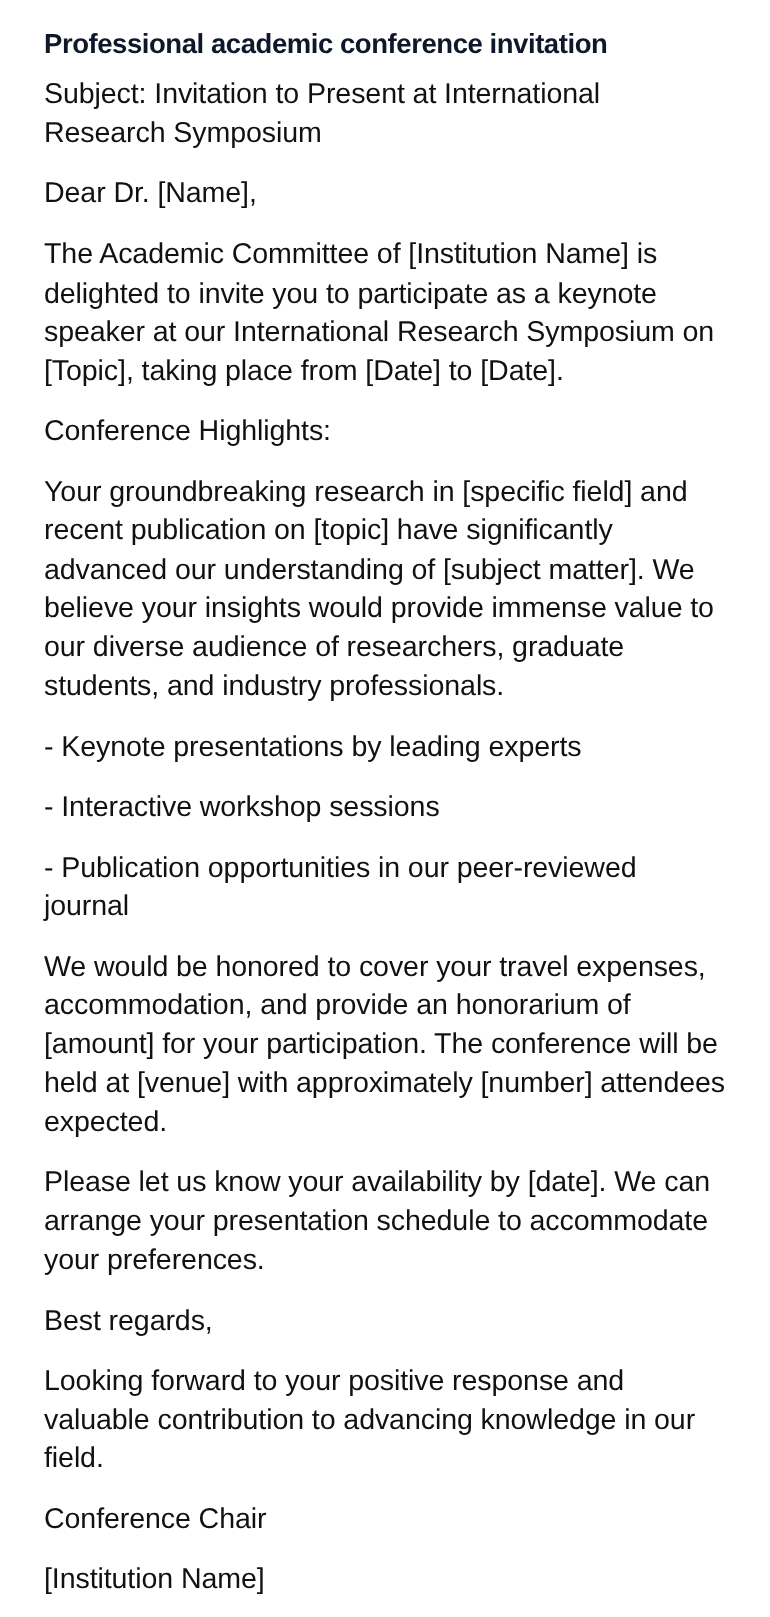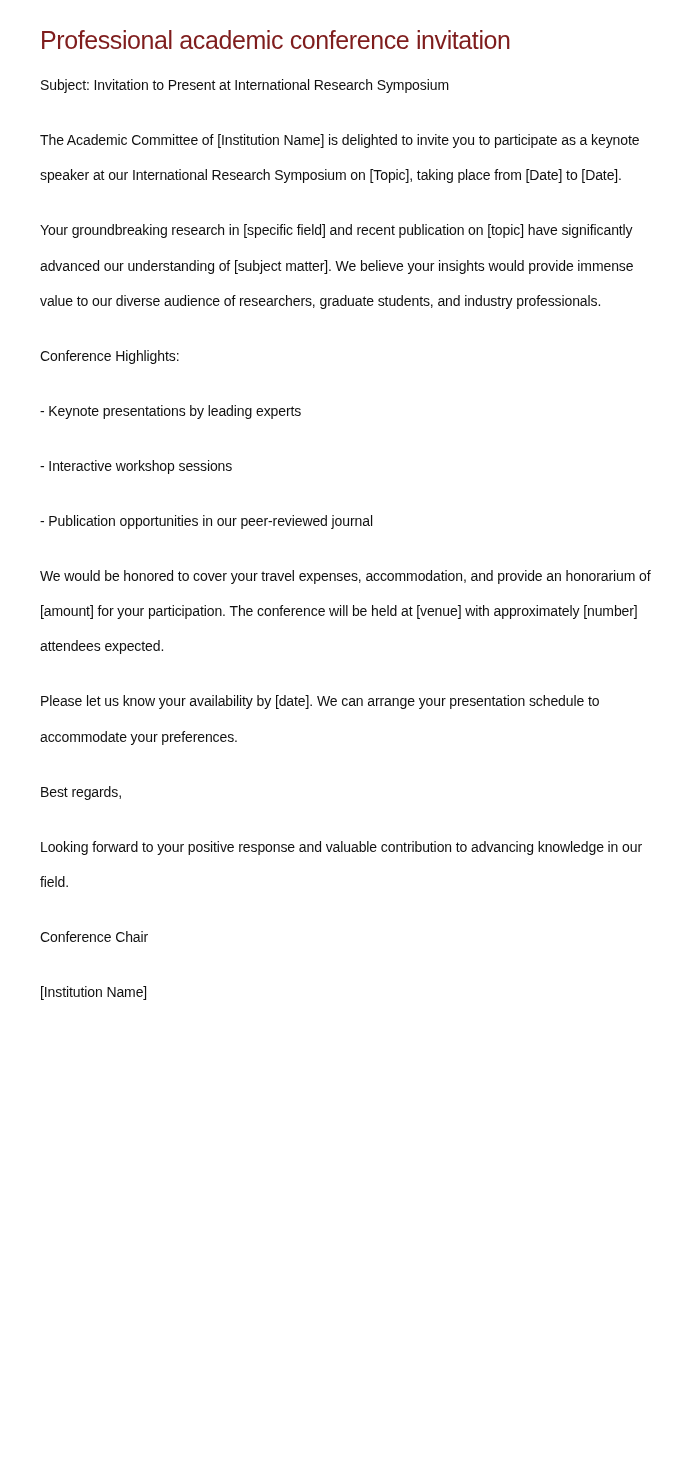--- a/index.html
+++ b/index.html
@@ -4,42 +4,43 @@
   <style>
     html, body { margin: 0; padding: 0; background: #ffffff; }
     body { width: 700px; height: 1470px; overflow: hidden; }
     .page {
       padding: 22px 40px 0 40px;
       color: #111111;
       font-family: "Liberation Sans", sans-serif;
     }
     h1 {
       font-size: 25px;
-      font-weight: normal;
+      font-weight: bold;
       margin: 0 0 10px 0;
       line-height: 36px;
       letter-spacing: -0.4px;
-      color: #7f1d1d;
+      color: #0f172a;
     }
     p {
-      font-size: 14px;
+      font-size: 26px;
       line-height: 35.3px;
       margin: 0 0 19.7px 0;
       letter-spacing: -0.1px;
     }
   </style>
 </head>
 <body>
 
 <div class="page">
   <h1>Professional academic conference invitation</h1>
   <p>Subject: Invitation to Present at International Research Symposium</p>
+  <p>Dear Dr. [Name],</p>
   <p>The Academic Committee of [Institution Name] is delighted to invite you to participate as a keynote speaker at our International Research Symposium on [Topic], taking place from [Date] to [Date].</p>
+  <p>Conference Highlights:</p>
   <p>Your groundbreaking research in [specific field] and recent publication on [topic] have significantly advanced our understanding of [subject matter]. We believe your insights would provide immense value to our diverse audience of researchers, graduate students, and industry professionals.</p>
-  <p>Conference Highlights:</p>
   <p>- Keynote presentations by leading experts</p>
   <p>- Interactive workshop sessions</p>
   <p>- Publication opportunities in our peer-reviewed journal</p>
   <p>We would be honored to cover your travel expenses, accommodation, and provide an honorarium of [amount] for your participation. The conference will be held at [venue] with approximately [number] attendees expected.</p>
   <p>Please let us know your availability by [date]. We can arrange your presentation schedule to accommodate your preferences.</p>
   <p>Best regards,</p>
   <p>Looking forward to your positive response and valuable contribution to advancing knowledge in our field.</p>
   <p>Conference Chair</p>
   <p>[Institution Name]</p>
 </div>

